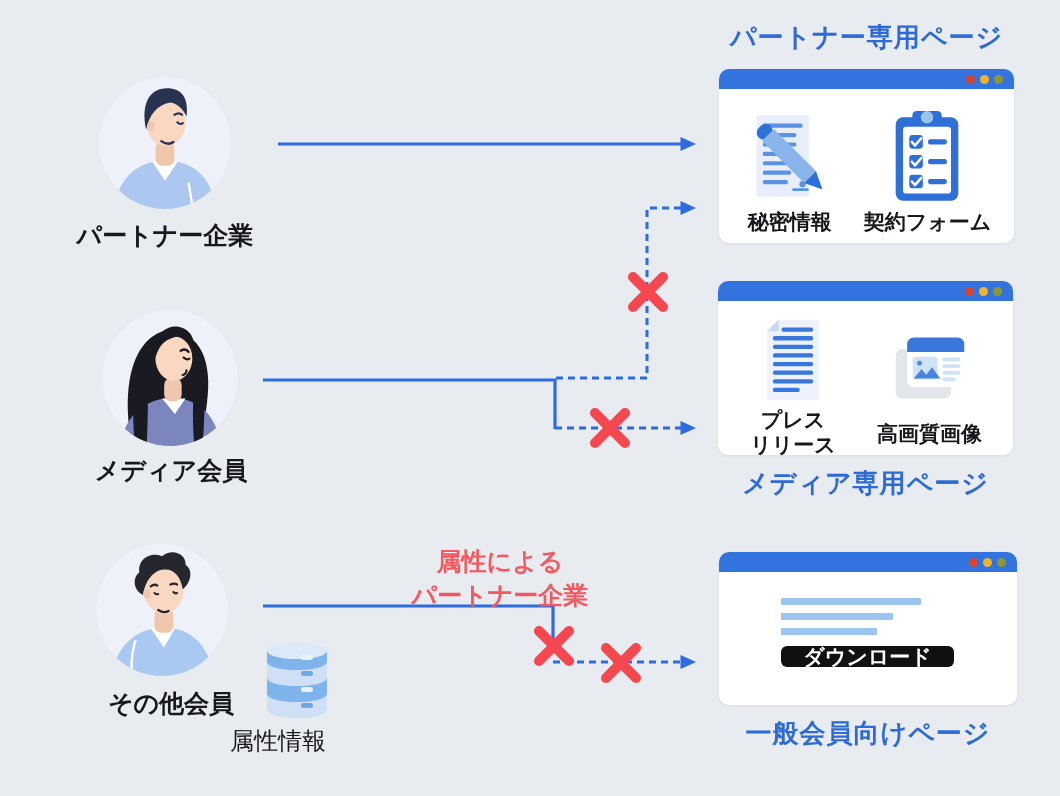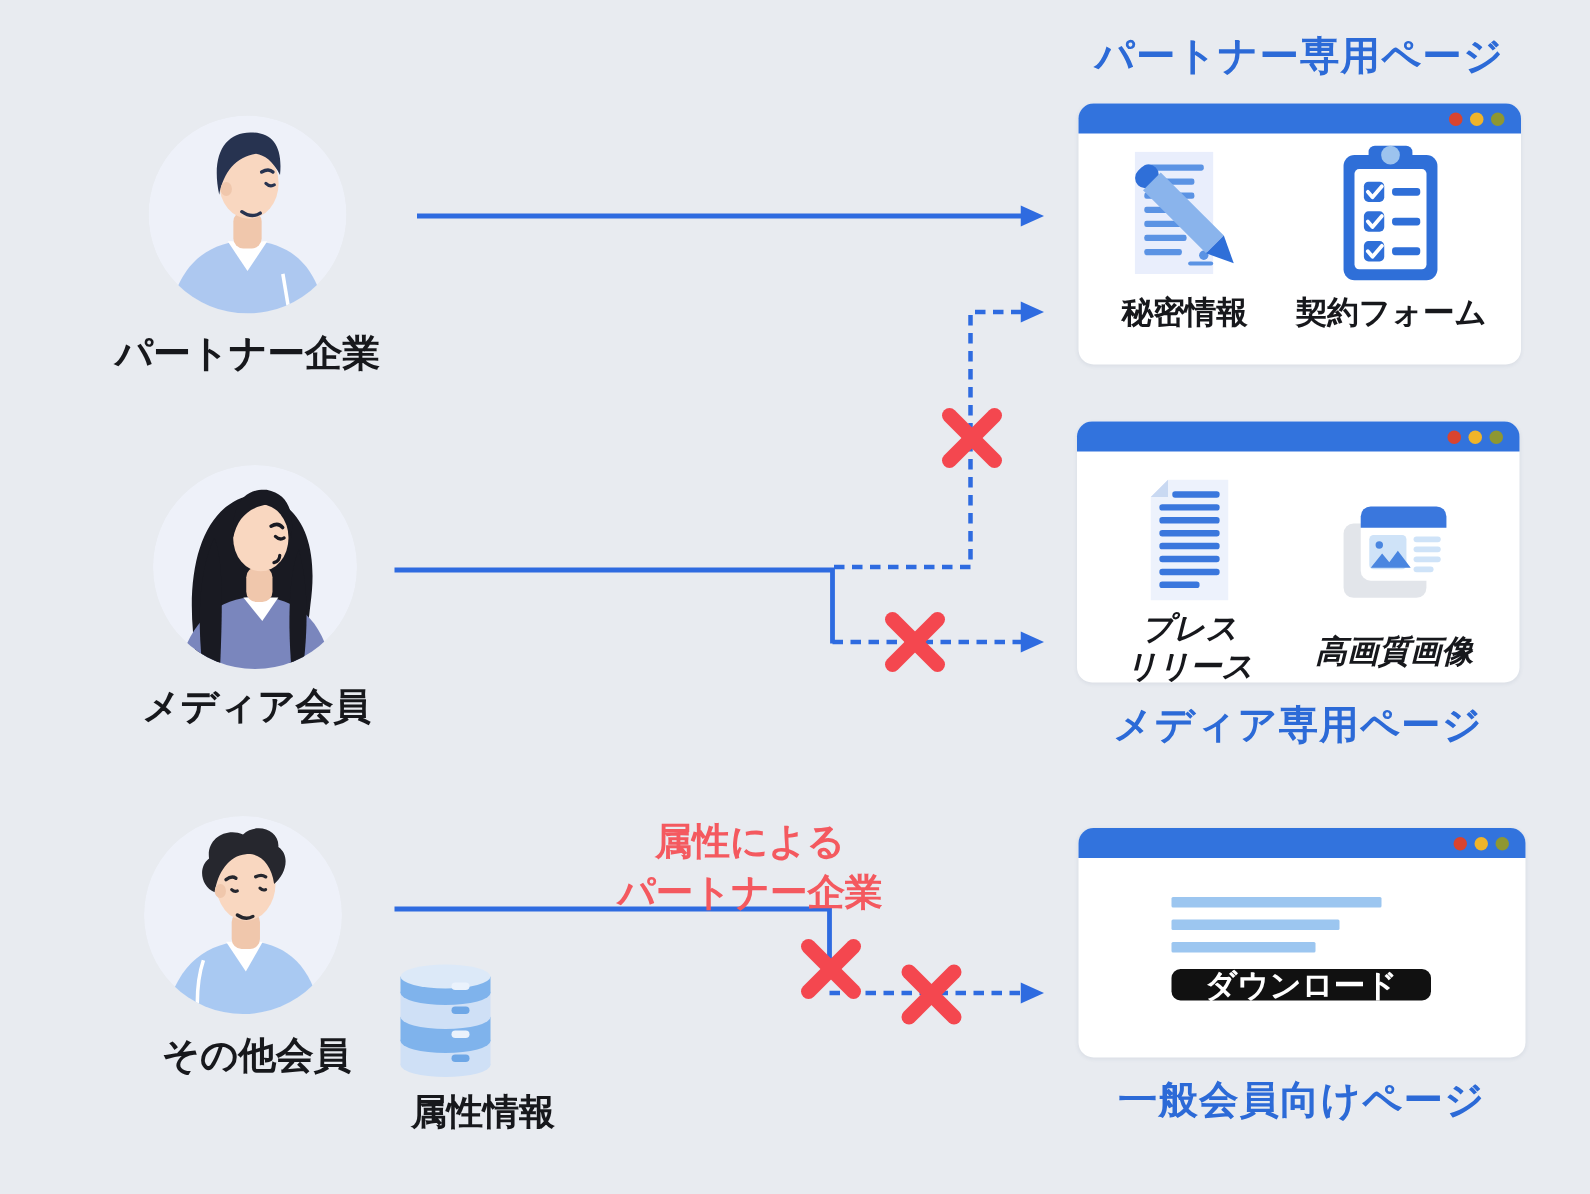--- a/index.html
+++ b/index.html
@@ -23,21 +23,21 @@
   .win-item{display:flex;flex-direction:column;align-items:center;}
   .item-label{font-weight:700;font-size:21px;color:#17181c;text-align:center;margin-top:3px;}
   .two-line{white-space:pre-line;line-height:25px;}
 
   .note{position:absolute;color:#f4595f;font-weight:700;font-size:25px;line-height:34px;text-align:center;}
 
   .bar{background:#9cc6f0;height:7px;border-radius:1px;margin-bottom:8px;}
   .dl-btn{margin-top:11px;width:173px;height:21px;background:#111111;color:#ffffff;border:none;
           border-radius:6px;font-weight:700;font-size:21px;display:flex;align-items:center;justify-content:center;
           font-family:"Liberation Sans","DejaVu Sans",sans-serif;cursor:pointer;}
-  .db-label{position:absolute;font-weight:700;font-size:24px;color:#17181c;text-align:right;}
+  .db-label{position:absolute;font-weight:400;font-size:24px;color:#17181c;text-align:left;}
 </style>
 </head>
 <body>
 
 <div class="canvas">
 
   <svg class="overlay" width="1060" height="796" viewBox="0 0 1060 796">
     <defs>
       <marker id="arrow" markerUnits="userSpaceOnUse" markerWidth="17" markerHeight="15" refX="1" refY="7.5" orient="auto">
         <path d="M0.5,0.5 L16,7.5 L0.5,14.5 Z" fill="#2e6be0"></path>
@@ -175,21 +175,21 @@
   <div class="page-title" style="left:719px;top:20px;width:295px;">パートナー専用ページ</div>
 
   <div class="window" style="left:719px;top:69px;width:295px;height:174px;">
     <div class="titlebar">
       <div class="dots">
         <div class="dot r"></div>
           <div class="dot y"></div>
           <div class="dot o"></div>
       </div>
     </div>
-    <div class="win-items" style="padding-top:6px;gap:26px;">
+    <div class="win-items" style="padding-top:20px;gap:26px;">
       <div class="win-item">
         <svg viewBox="0 0 92 92" width="96" height="96">
           <rect x="14" y="6" width="50" height="78" fill="#e9eefc"></rect>
           <g fill="#5b93e4">
             <rect x="20" y="14" width="38" height="4" rx="1.5"></rect>
             <rect x="20" y="23" width="32" height="4" rx="1.5"></rect>
             <rect x="20" y="32" width="32" height="4" rx="1.5"></rect>
             <rect x="20" y="41" width="27" height="4" rx="1.5"></rect>
             <rect x="20" y="50" width="32" height="4" rx="1.5"></rect>
             <rect x="20" y="59" width="27" height="4" rx="1.5"></rect>
@@ -223,21 +223,21 @@
             <path d="M31.5,31.5 l3,3.5 6,-7"></path>
             <path d="M31.5,50.5 l3,3.5 6,-7"></path>
             <path d="M31.5,69.5 l3,3.5 6,-7"></path>
           </g>
         </svg>
         <div class="item-label">契約フォーム</div>
       </div>
     </div>
   </div>
 
-  <div class="window" style="left:718px;top:281px;width:295px;height:174px;font-style:italic;">
+  <div class="window" style="left:718px;top:281px;width:295px;height:174px;">
     <div class="titlebar">
       <div class="dots">
         <div class="dot r"></div>
           <div class="dot y"></div>
           <div class="dot o"></div>
       </div>
     </div>
     <div class="win-items" style="padding-top:15px;gap:40px;">
       <div class="win-item">
         <svg viewBox="0 0 86 92" width="88" height="88">

